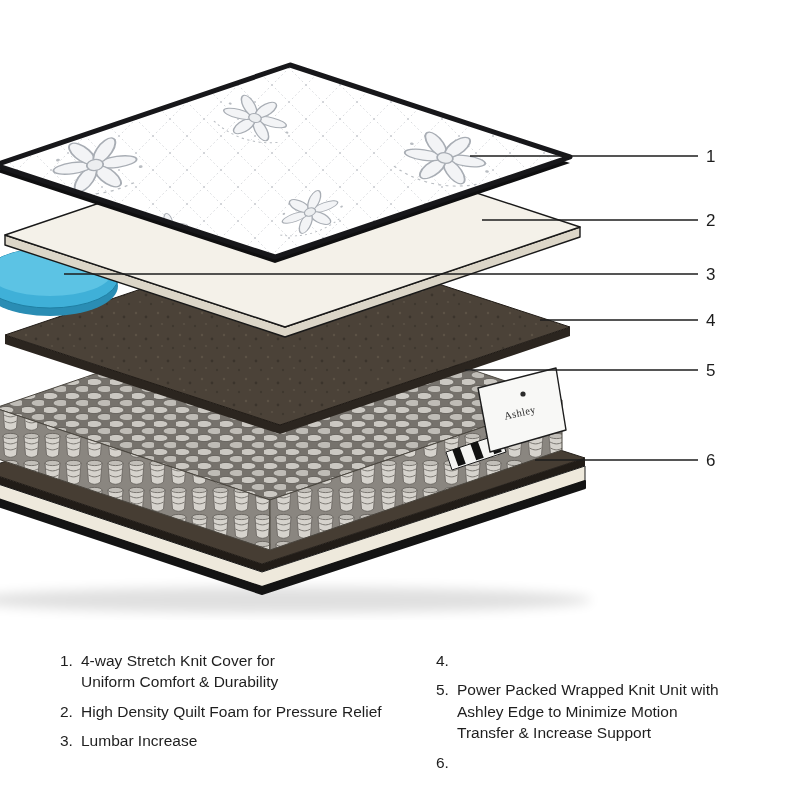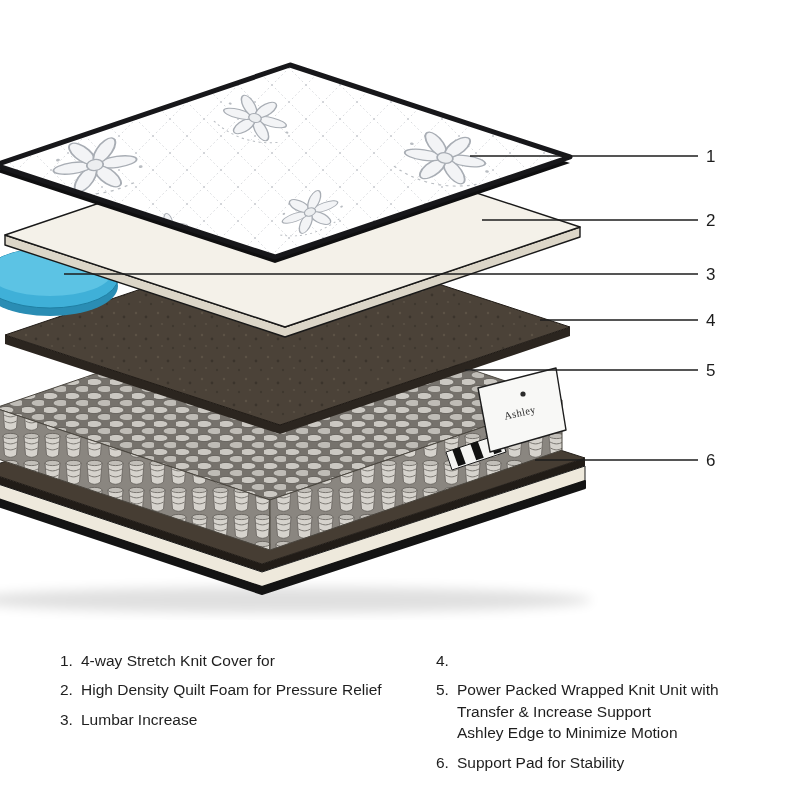--- a/index.html
+++ b/index.html
@@ -151,20 +151,21 @@
       <text class="callout-num" x="706" y="466">6</text>
     </g>
   </svg>
 
   <div class="legend">
     <div class="col col-left">
       <div class="item">
         <span class="num">1.</span>
         <div class="lines">
           <div>4-way Stretch Knit Cover for</div>
+          <div>Uniform Comfort &amp; Durability</div>
         </div>
       </div>
       <div class="item">
         <span class="num">2.</span>
         <div class="lines">
           <div>High Density Quilt Foam for Pressure Relief</div>
         </div>
       </div>
       <div class="item">
         <span class="num">3.</span>
@@ -174,26 +175,23 @@
       </div>
     </div>
     <div class="col col-right">
       <div class="item">
         <span class="num">4.</span>
       </div>
       <div class="item">
         <span class="num">5.</span>
         <div class="lines">
           <div>Power Packed Wrapped Knit Unit with</div>
+          <div>Ashley Edge to Minimize Motion</div>
           <div>Transfer &amp; Increase Support</div>
-          <div>Ashley Edge to Minimize Motion</div>
         </div>
       </div>
       <div class="item">
         <span class="num">6.</span>
-        <div class="lines">
-          <div>Support Pad for Stability</div>
-        </div>
       </div>
     </div>
   </div>
 
 </div>
 
 </body></html>

